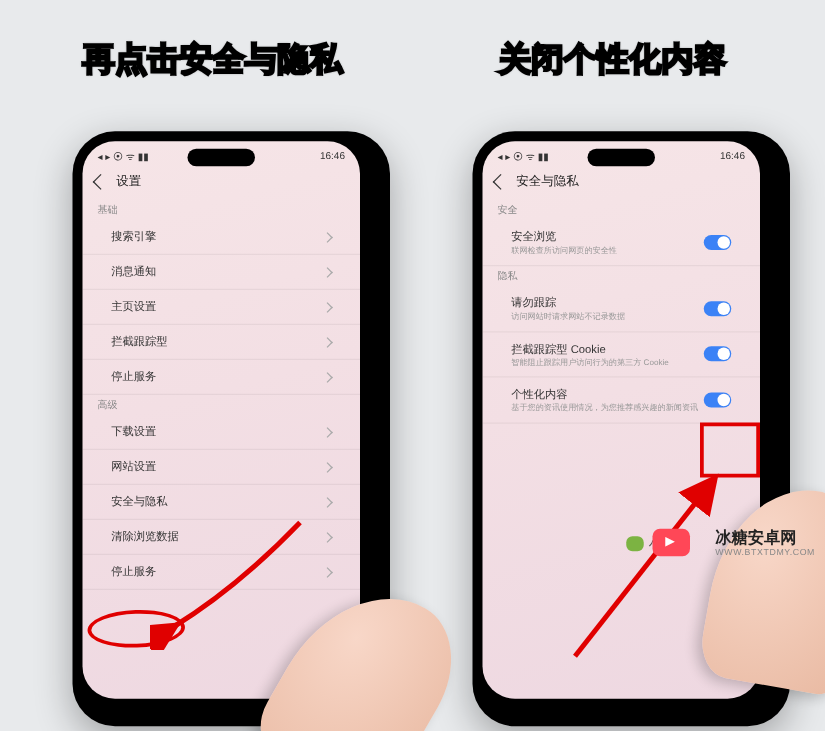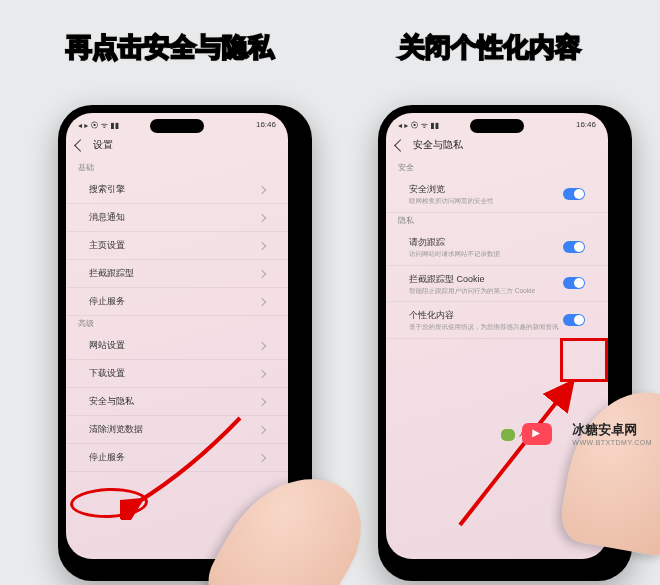--- a/index.html
+++ b/index.html
@@ -68,25 +68,25 @@
       <div class="row">
           <span>拦截跟踪型</span>
           <span class="chev"></span>
         </div>
       <div class="row">
           <span>停止服务</span>
           <span class="chev"></span>
         </div>
       <div class="section-label">高级</div>
       <div class="row">
-          <span>网站设置</span>
+          <span>下载设置</span>
           <span class="chev"></span>
         </div>
       <div class="row">
-          <span>下载设置</span>
+          <span>网站设置</span>
           <span class="chev"></span>
         </div>
       <div class="row">
           <span>安全与隐私</span>
           <span class="chev"></span>
         </div>
       <div class="row">
           <span>清除浏览数据</span>
           <span class="chev"></span>
         </div>

